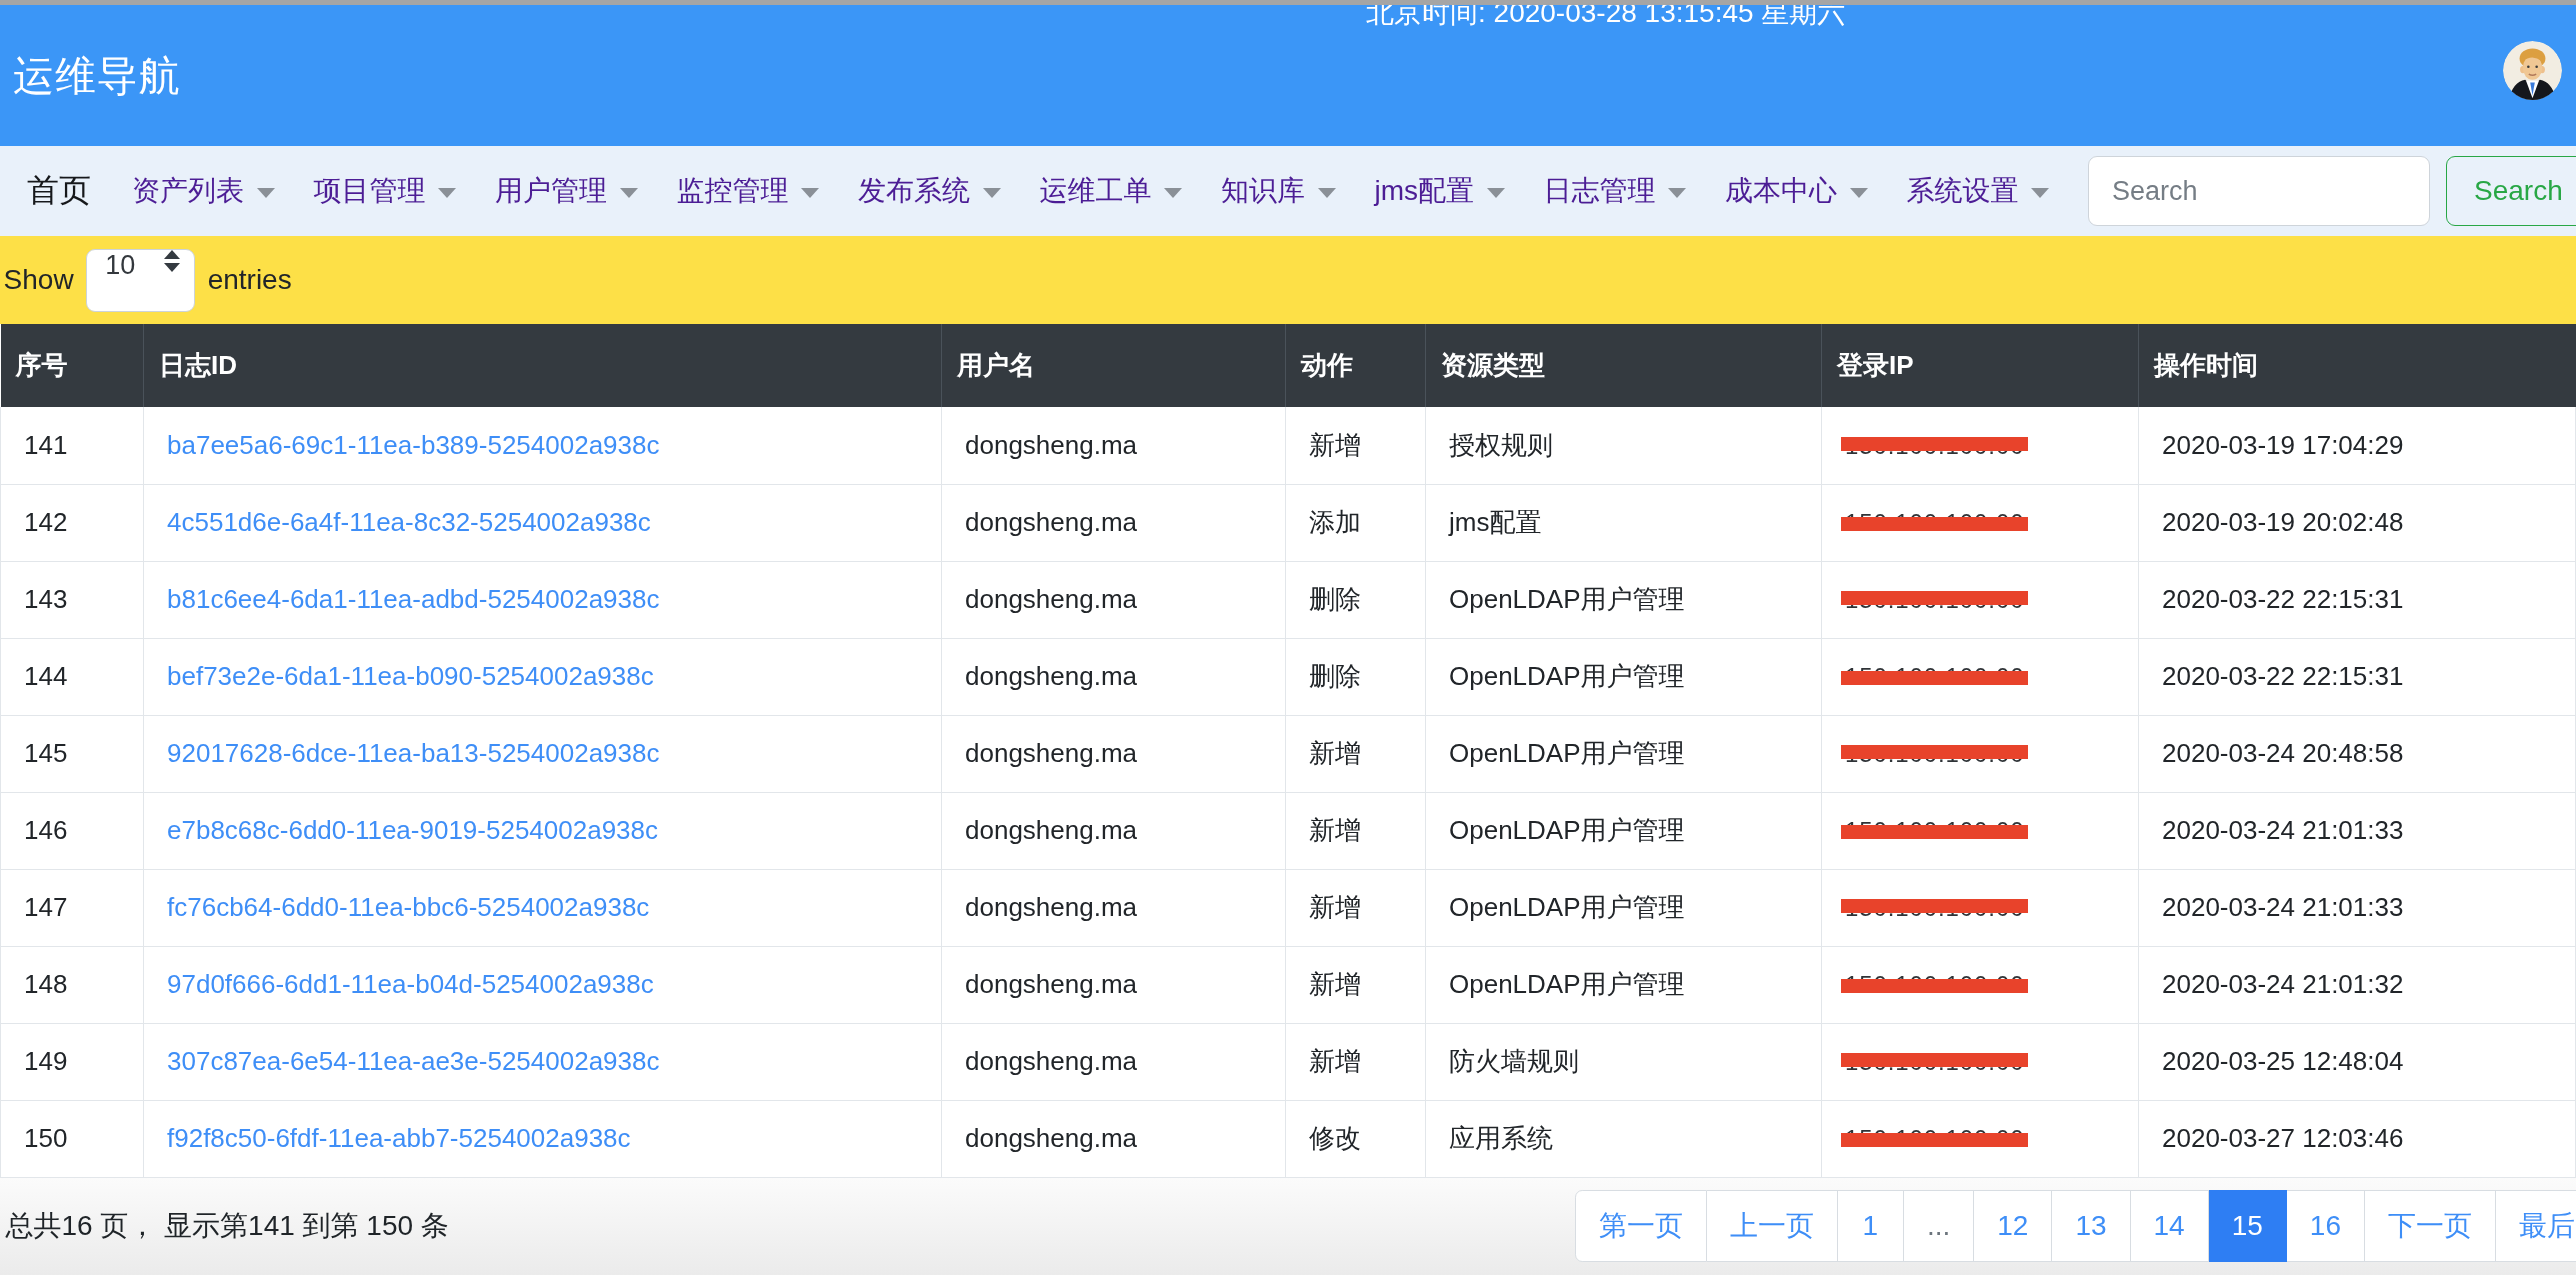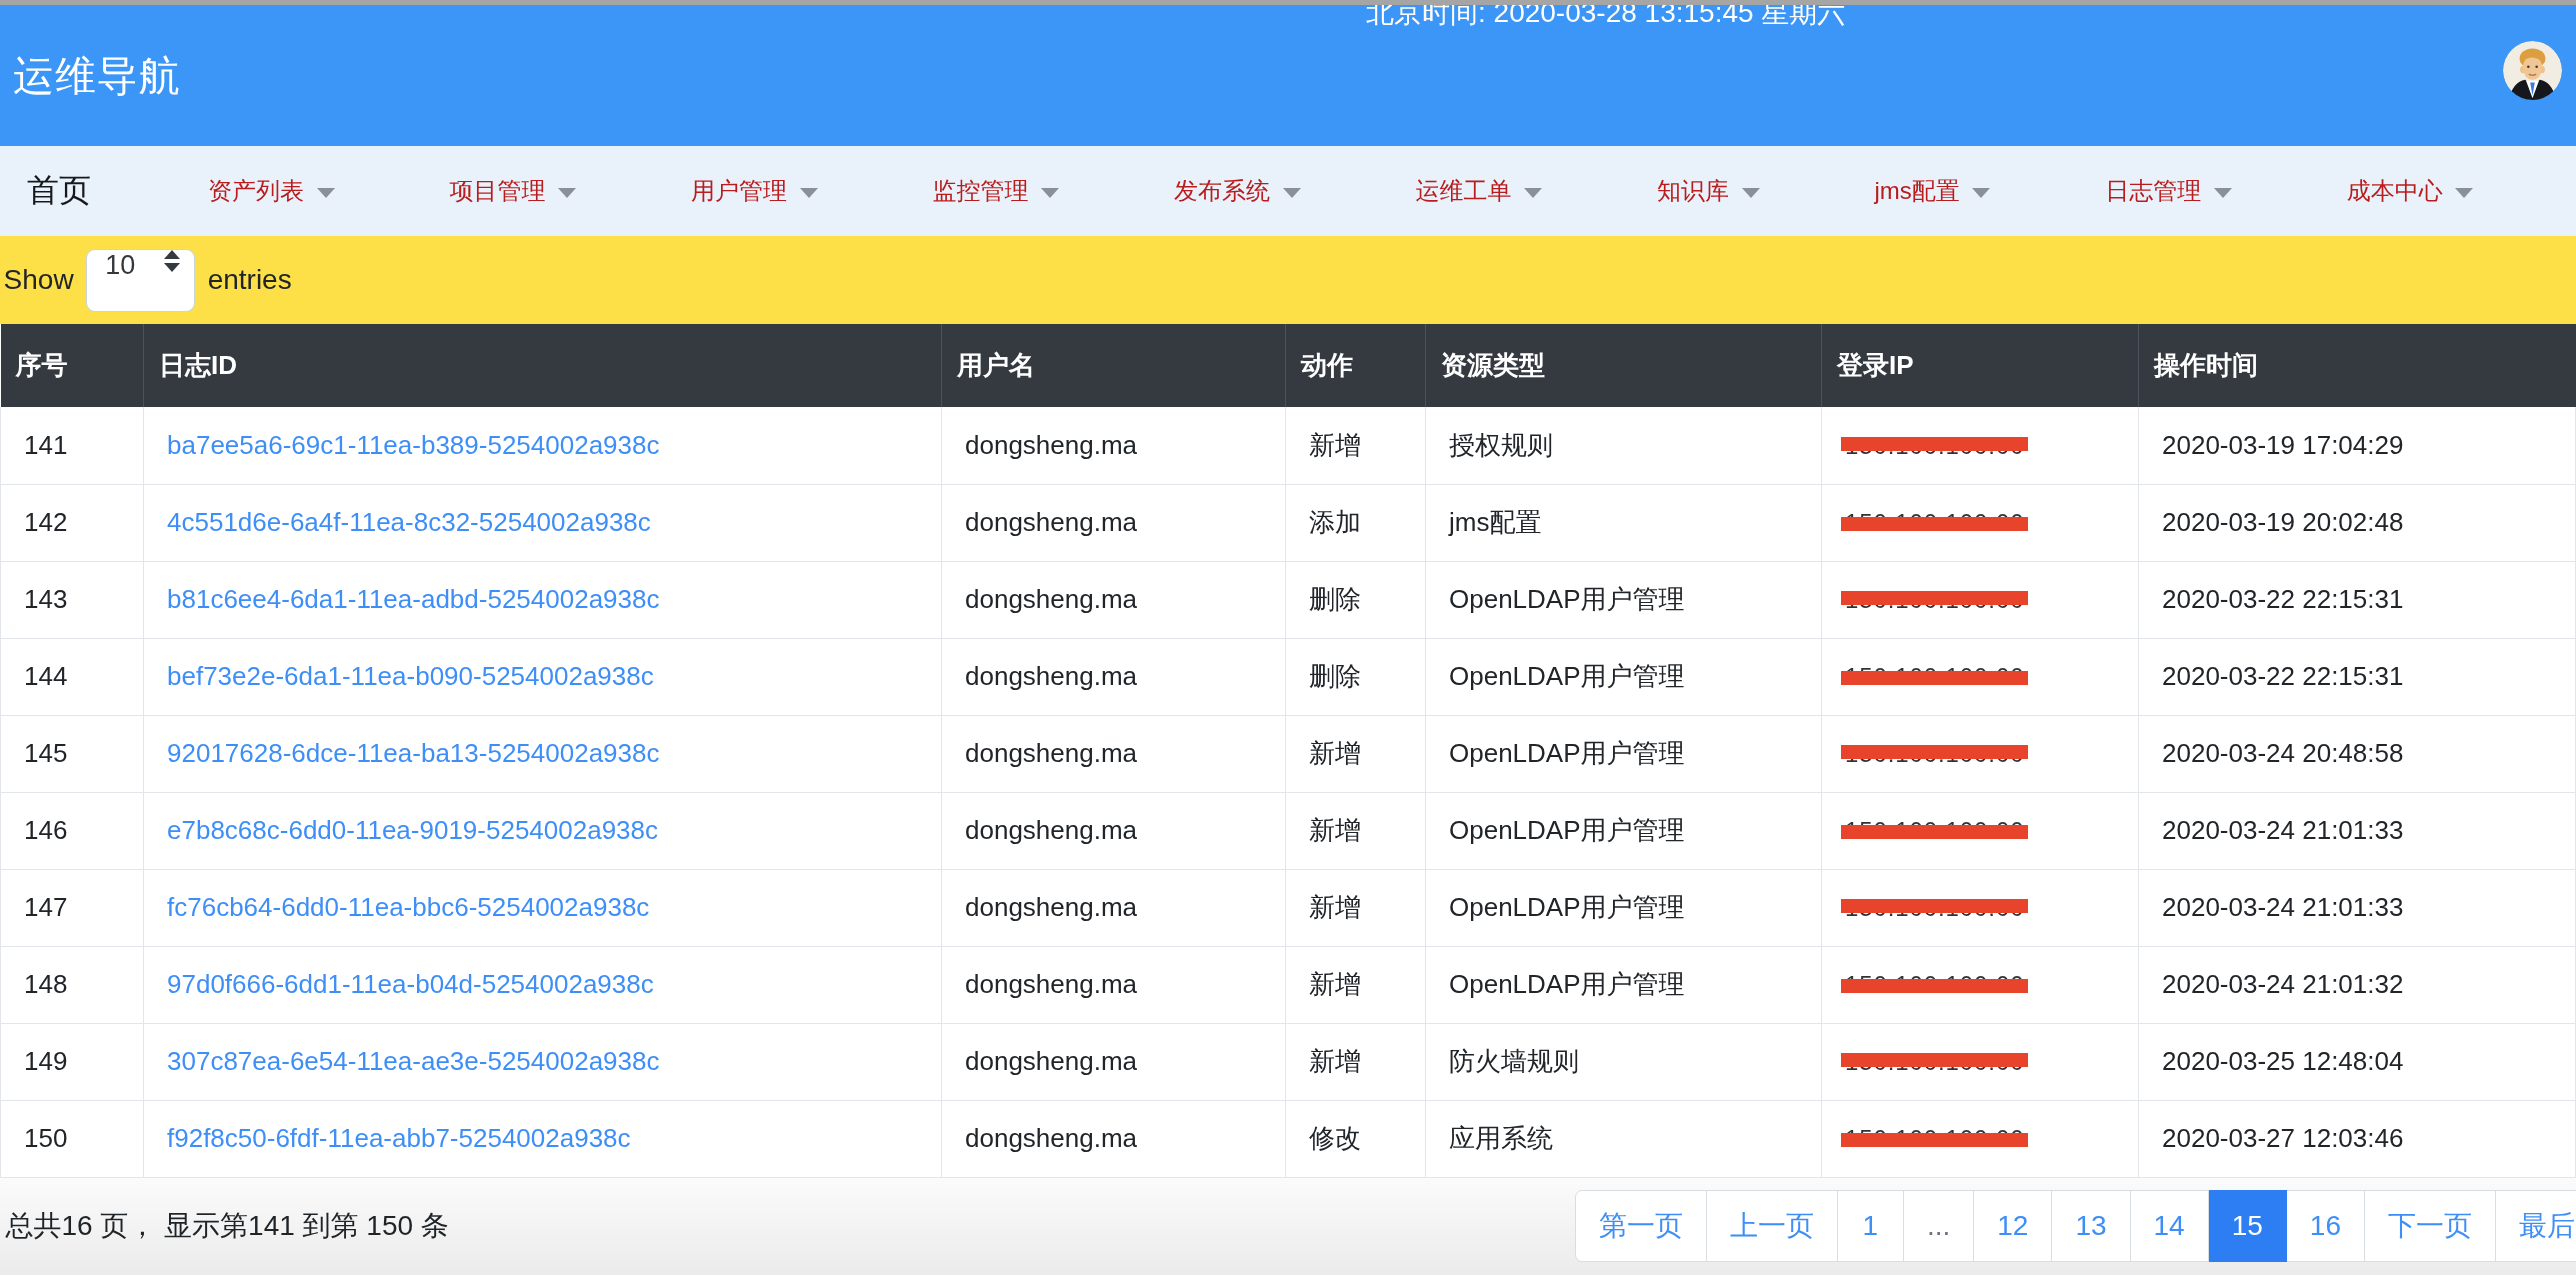--- a/index.html
+++ b/index.html
@@ -11,24 +11,24 @@
 
   
   .app-header { position:relative; height:141px; background:#3b96f7; overflow:hidden; }
   .app-title { position:absolute; left:13px; top:50%; transform:translateY(-50%);
     color:#fff; font-size:41px; font-weight:500; letter-spacing:0.9px; }
   .clock { position:absolute; left:1366px; top:-12.5px; color:#fff; font-size:28px; line-height:39px; }
   .avatar { position:absolute; left:2503px; top:36px; width:59px; height:59px; border-radius:50%;
     overflow:hidden; cursor:pointer; }
 
   
-  .navbar { height:90px; background:#e9f1fa; display:flex; align-items:center; padding:0 21.5px 0 27px;gap:40px; }
+  .navbar { height:90px; background:#e9f1fa; display:flex; align-items:center; padding:0 21.5px 0 27px; }
   .nav-home { font-size:32px; color:#16181b; margin-right:41px; cursor:pointer; white-space:nowrap; }
   .nav-item { display:flex; align-items:center; margin-right:39px; cursor:pointer; white-space:nowrap; }
-  .nav-item .lbl { font-size:24px; color:#b91c1c;margin-left:36px; }
+  .nav-item .lbl { font-size:28px; color:#4c1d95; }
   .caret { width:0; height:0; margin-left:12.5px; margin-top:3.6px;
     border-left:9px solid transparent; border-right:9px solid transparent; border-top:10.7px solid #8a9097; }
   .nav-right { margin-left:auto; display:flex; align-items:center; }
   .search-input { width:342px; height:70px; border:1.8px solid #ced4da; border-radius:9px;
     font-size:27px; padding:0 23px; color:#212529; background:#fff; outline:none;
     font-family:"Liberation Sans","DejaVu Sans",sans-serif; }
   .search-input::placeholder { color:#757d85; }
   .search-btn { margin-left:16px; height:70px; padding:0 27px; background:transparent;
     border:1.8px solid #28a745; border-radius:9px; color:#28a745; font-size:28px; cursor:pointer;
     font-family:"Liberation Sans","DejaVu Sans",sans-serif; }

